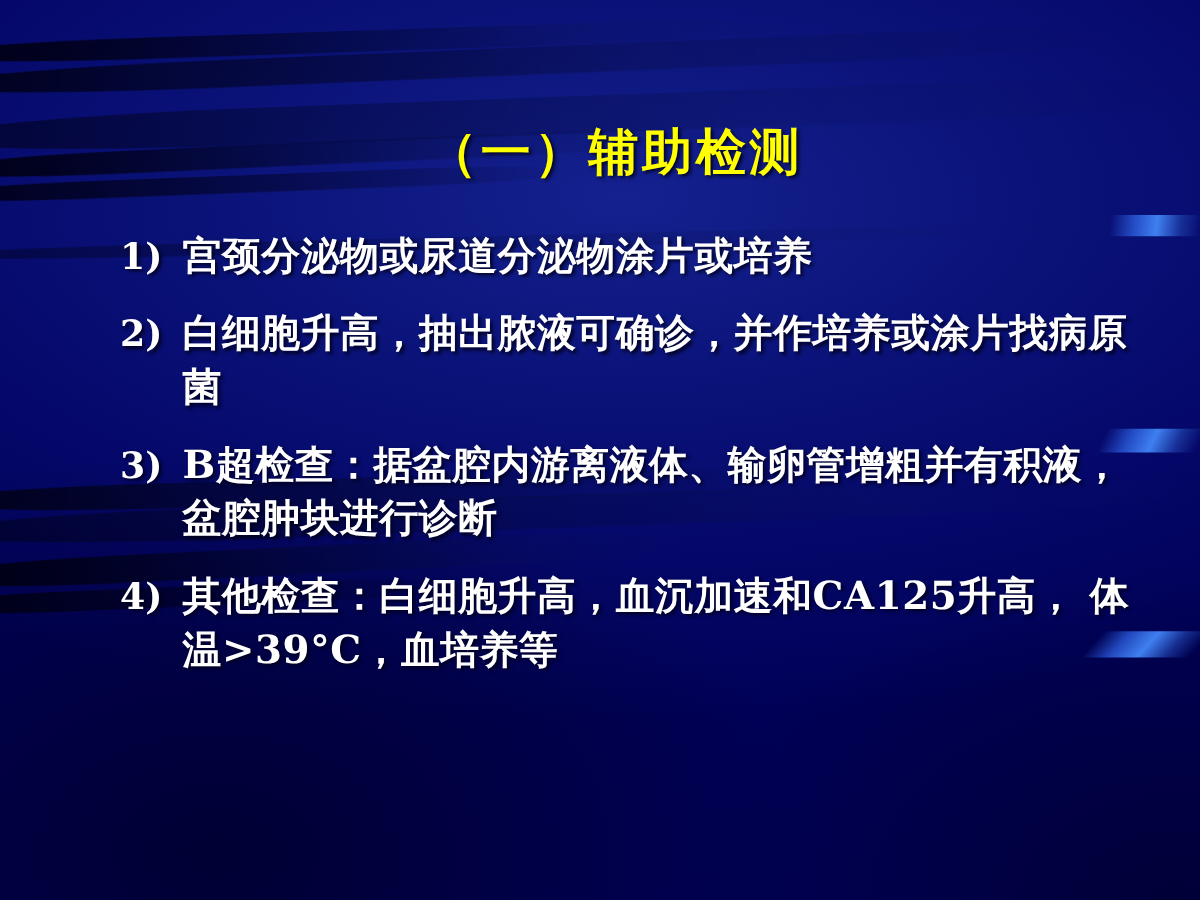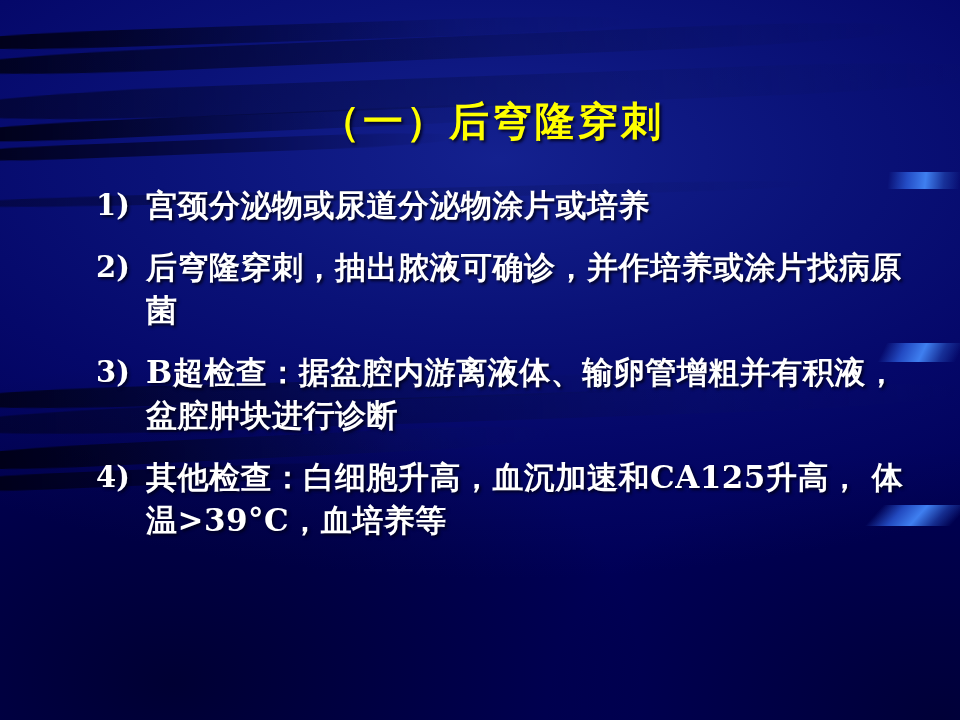--- a/index.html
+++ b/index.html
@@ -151,32 +151,32 @@
   <div class="swoosh sw7"></div>
   <div class="swoosh sw8"></div>
   <div class="swoosh sw9"></div>
 
   <div class="accent ac1"></div>
   <div class="accent ac2"></div>
   <div class="accent ac3"></div>
 
   <div class="content">
 
-    <div class="slide-title">（一）后穹隆穿刺</div>
+    <div class="slide-title">（一）辅助检测</div>
 
     <div class="bullet-list">
 
       <div class="bullet">
         <span class="bullet-marker">1)</span>
         <span class="bullet-text">宫颈分泌物或尿道分泌物涂片或培养</span>
       </div>
 
       <div class="bullet">
         <span class="bullet-marker">2)</span>
-        <span class="bullet-text">后穹隆穿刺，抽出脓液可确诊，并作培养或涂片找病原菌</span>
+        <span class="bullet-text">白细胞升高，抽出脓液可确诊，并作培养或涂片找病原菌</span>
       </div>
 
       <div class="bullet">
         <span class="bullet-marker">3)</span>
         <span class="bullet-text"> B超检查：据盆腔内游离液体、输卵管增粗并有积液，盆腔肿块进行诊断</span>
       </div>
 
       <div class="bullet">
         <span class="bullet-marker">4)</span>
         <span class="bullet-text">其他检查：白细胞升高，血沉加速和CA125升高， 体温&gt;39°C，血培养等</span>

